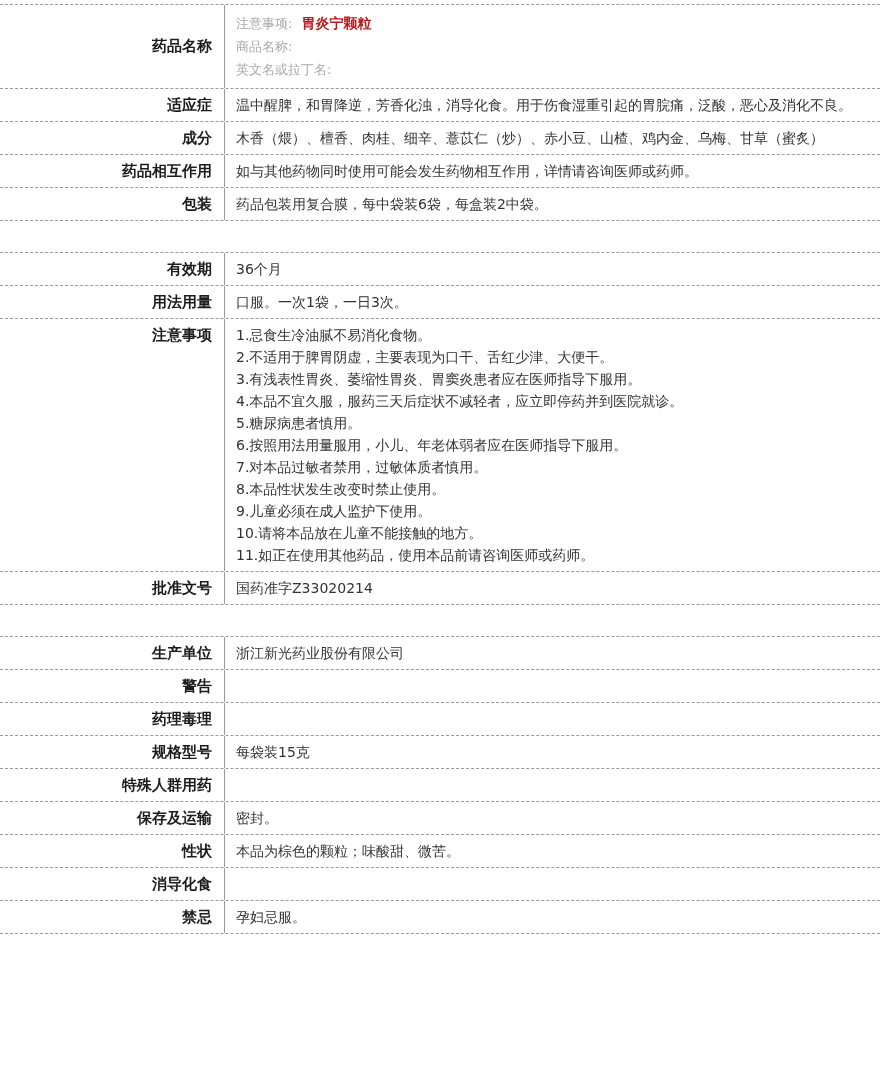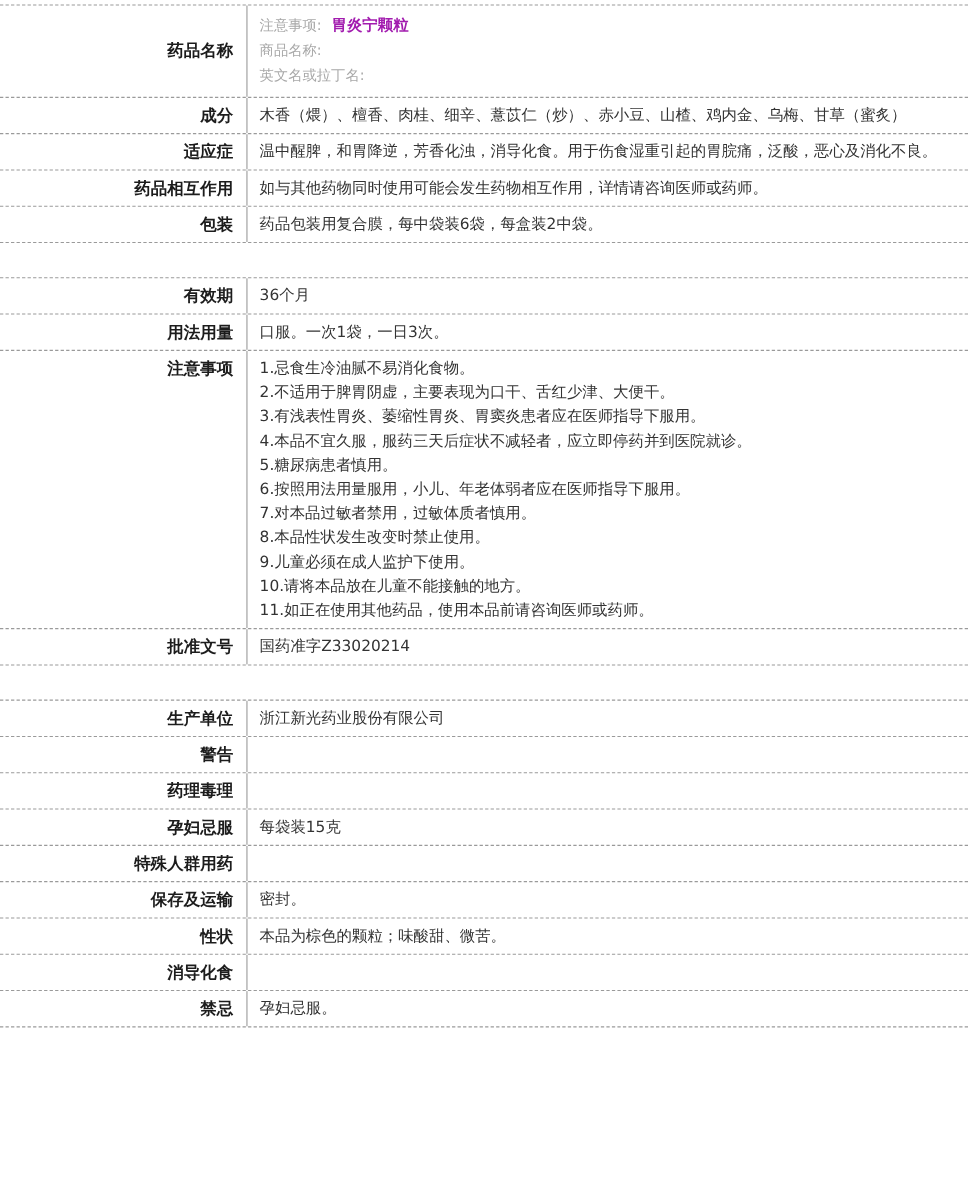--- a/index.html
+++ b/index.html
@@ -61,50 +61,50 @@
   .field-line {
     line-height: 23px;
     min-height: 23px;
     font-size: 13px;
     color: #a8a8a8;
   }
   .field-label {
     color: #a8a8a8;
   }
   .field-value {
-    color: #a21caf;
+    color: #b91c1c;
     font-weight: bold;
     font-size: 14px;
     margin-left: 9px;
   }
 </style>
 </head>
 <body>
 
 <div class="drug-table">
   <div class="row row-fields">
     <div class="label-cell">药品名称</div>
     <div class="content-cell">
         <div class="field-line"><span class="field-label">注意事项:</span><span class="field-value">胃炎宁颗粒</span></div>
         <div class="field-line"><span class="field-label">商品名称:</span></div>
         <div class="field-line"><span class="field-label">英文名或拉丁名:</span></div>
       </div>
   </div>
 
   <div class="row">
+    <div class="label-cell">适应症</div>
+    <div class="content-cell">
+        <div class="content-line">温中醒脾，和胃降逆，芳香化浊，消导化食。用于伤食湿重引起的胃脘痛，泛酸，恶心及消化不良。</div>
+      </div>
+  </div>
+
+  <div class="row">
     <div class="label-cell">成分</div>
     <div class="content-cell">
         <div class="content-line">木香（煨）、檀香、肉桂、细辛、薏苡仁（炒）、赤小豆、山楂、鸡内金、乌梅、甘草（蜜炙）</div>
-      </div>
-  </div>
-
-  <div class="row">
-    <div class="label-cell">适应症</div>
-    <div class="content-cell">
-        <div class="content-line">温中醒脾，和胃降逆，芳香化浊，消导化食。用于伤食湿重引起的胃脘痛，泛酸，恶心及消化不良。</div>
       </div>
   </div>
 
   <div class="row">
     <div class="label-cell">药品相互作用</div>
     <div class="content-cell">
         <div class="content-line">如与其他药物同时使用可能会发生药物相互作用，详情请咨询医师或药师。</div>
       </div>
   </div>
 
@@ -171,21 +171,21 @@
     <div class="label-cell">警告</div>
     <div class="content-cell"></div>
   </div>
 
   <div class="row">
     <div class="label-cell">药理毒理</div>
     <div class="content-cell"></div>
   </div>
 
   <div class="row">
-    <div class="label-cell">孕妇忌服</div>
+    <div class="label-cell">规格型号</div>
     <div class="content-cell">
         <div class="content-line">每袋装15克</div>
       </div>
   </div>
 
   <div class="row">
     <div class="label-cell">特殊人群用药</div>
     <div class="content-cell"></div>
   </div>
 

